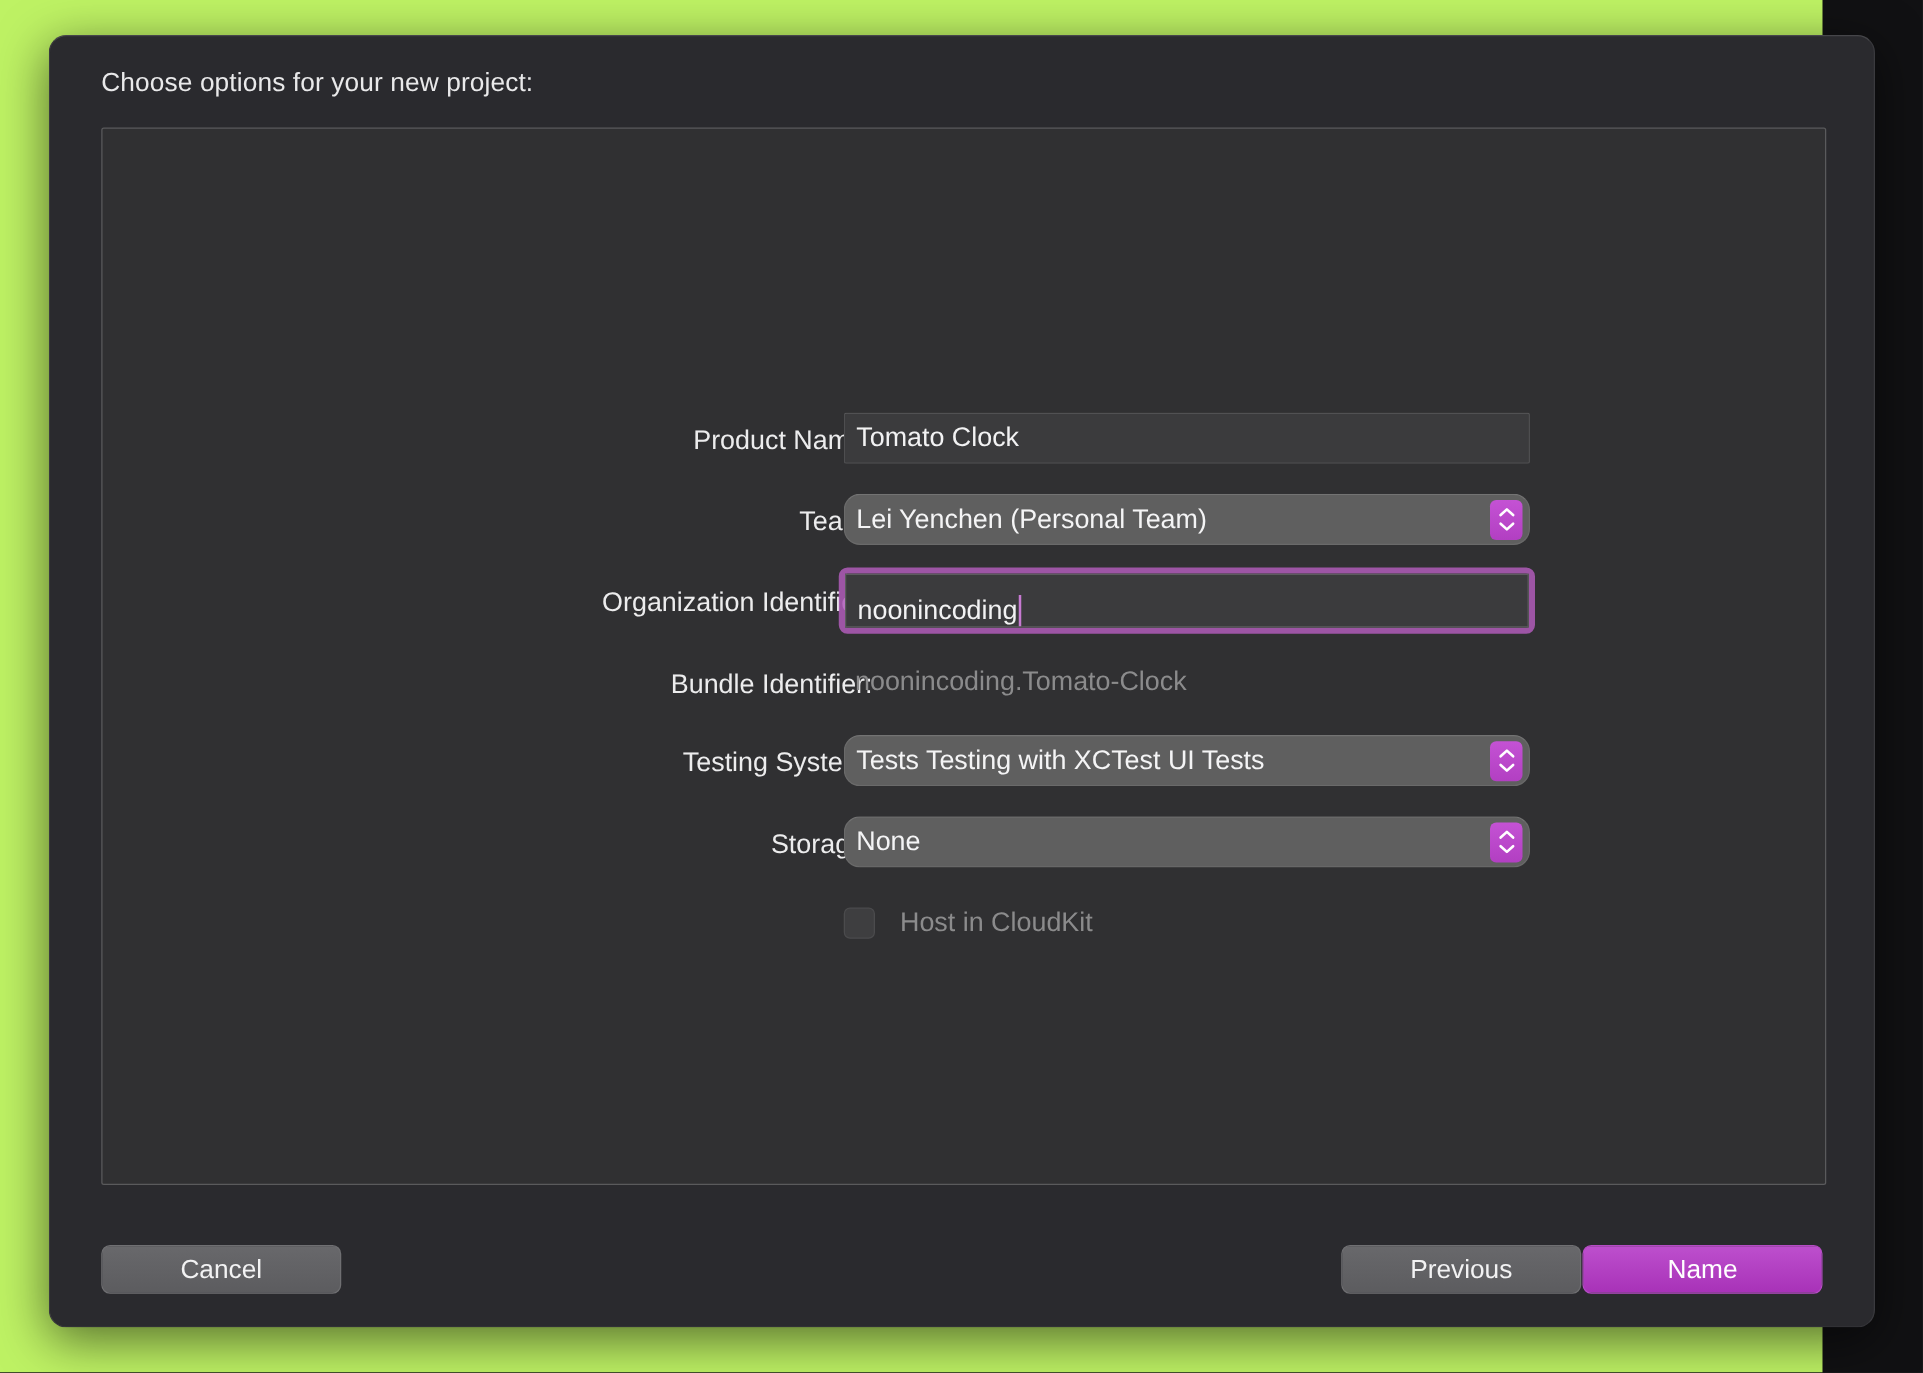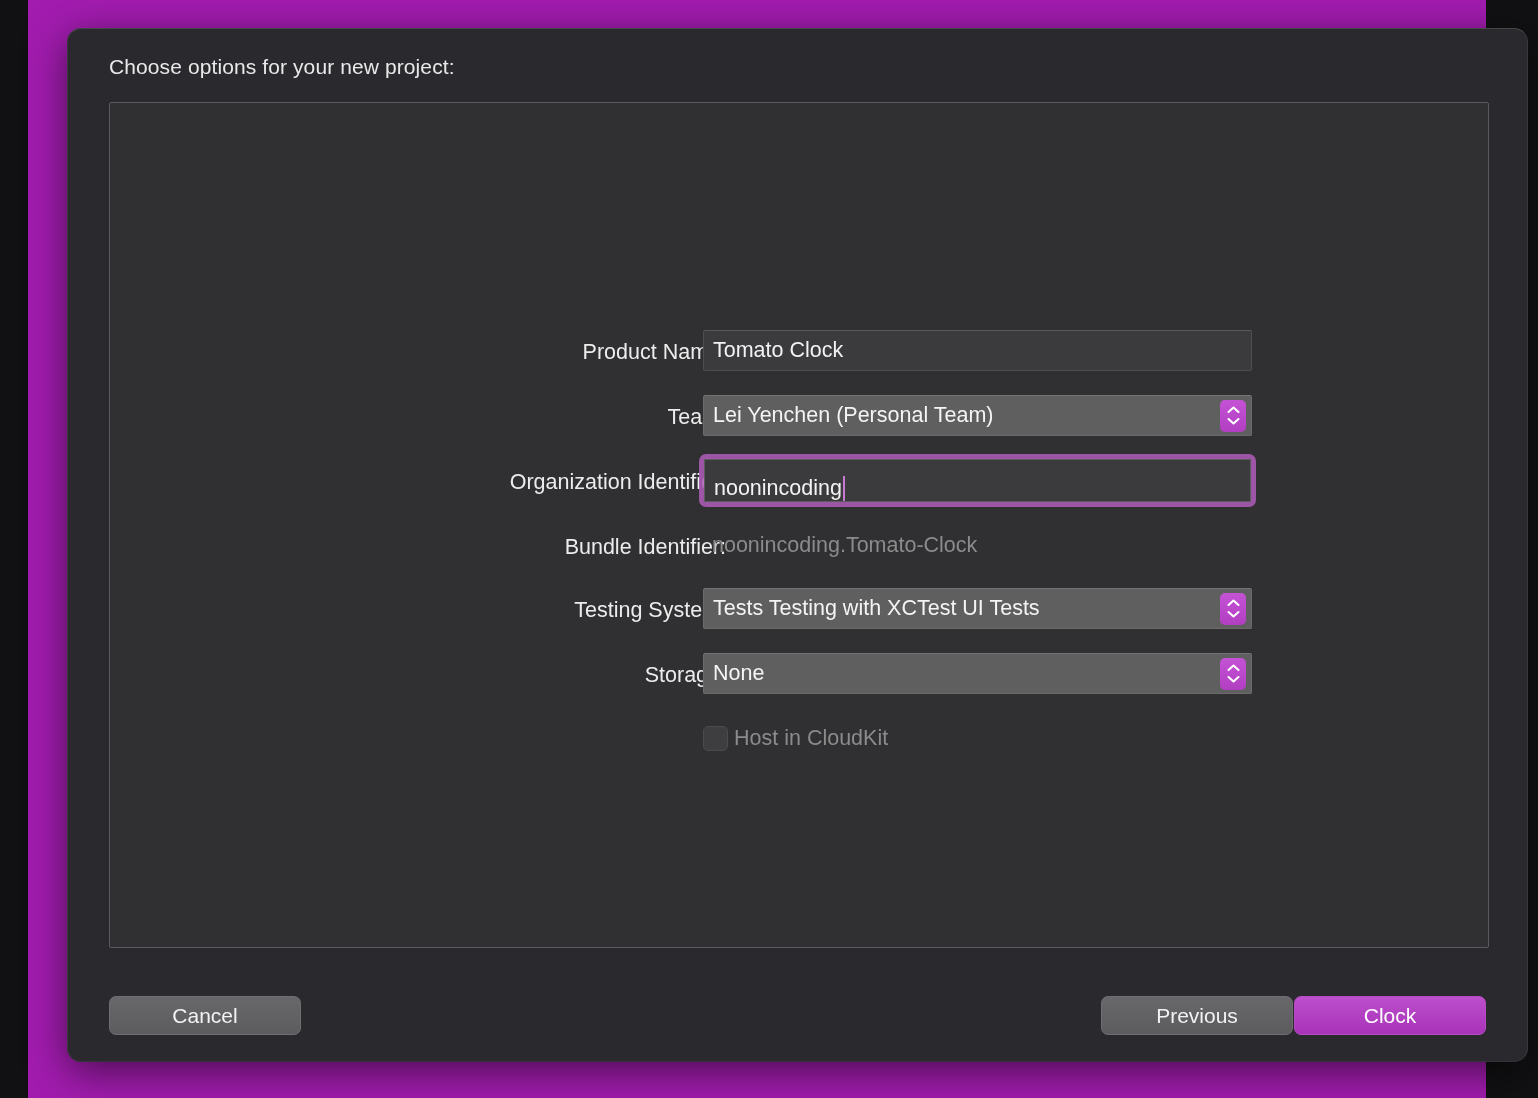--- a/index.html
+++ b/index.html
@@ -10,22 +10,21 @@
     height: 1098px;
     overflow: hidden;
     font-family: "Liberation Sans", sans-serif;
     -webkit-font-smoothing: antialiased;
   }
 
   .screen {
     position: relative;
     width: 1458px;
     height: 1098px;
-    background: #a21caf;
-    margin-left: 28px;
+    background: #bef264;
   }
 
   
   .dialog {
     position: absolute;
     left: 39px;
     top: 28px;
     width: 1461px;
     height: 1034px;
     background: #2a2a2e;
@@ -147,21 +146,21 @@
   }
 
   
   .popup-button {
     width: 549px;
     height: 41px;
     background: #5f5f5f;
     border: 1px solid #6a6a6a;
     border-top-color: #737373;
     box-sizing: border-box;
-    border-radius: 2px;
+    border-radius: 13px;
     display: flex;
     align-items: center;
     padding: 0 9px;
     font-size: 21.5px;
     color: #f4f4f5;
     position: relative;
     white-space: nowrap;
     overflow: hidden;
   }
 
@@ -192,21 +191,21 @@
     white-space: nowrap;
   }
 
   
   .checkbox-row {
     position: absolute;
     left: 593px;
     top: 0;
     display: flex;
     align-items: center;
-    gap: 6px;
+    gap: 20px;
     height: 41px;
   }
   .checkbox-box {
     width: 25px;
     height: 25px;
     border-radius: 5px;
     background: #3e3e40;
     border: 1px solid #4b4b4d;
     box-sizing: border-box;
   }
@@ -345,17 +344,17 @@
             <span class="checkbox-label">Host in CloudKit</span>
           </div>
         </div>
 
       </div>
     </div>
 
     <div class="footer">
       <div class="btn btn-grey btn-cancel">Cancel</div>
       <div class="btn btn-grey btn-previous">Previous</div>
-      <div class="btn btn-accent btn-next">Clock</div>
+      <div class="btn btn-accent btn-next">Name</div>
     </div>
 
   </div>
 </div>
 
 </body></html>

